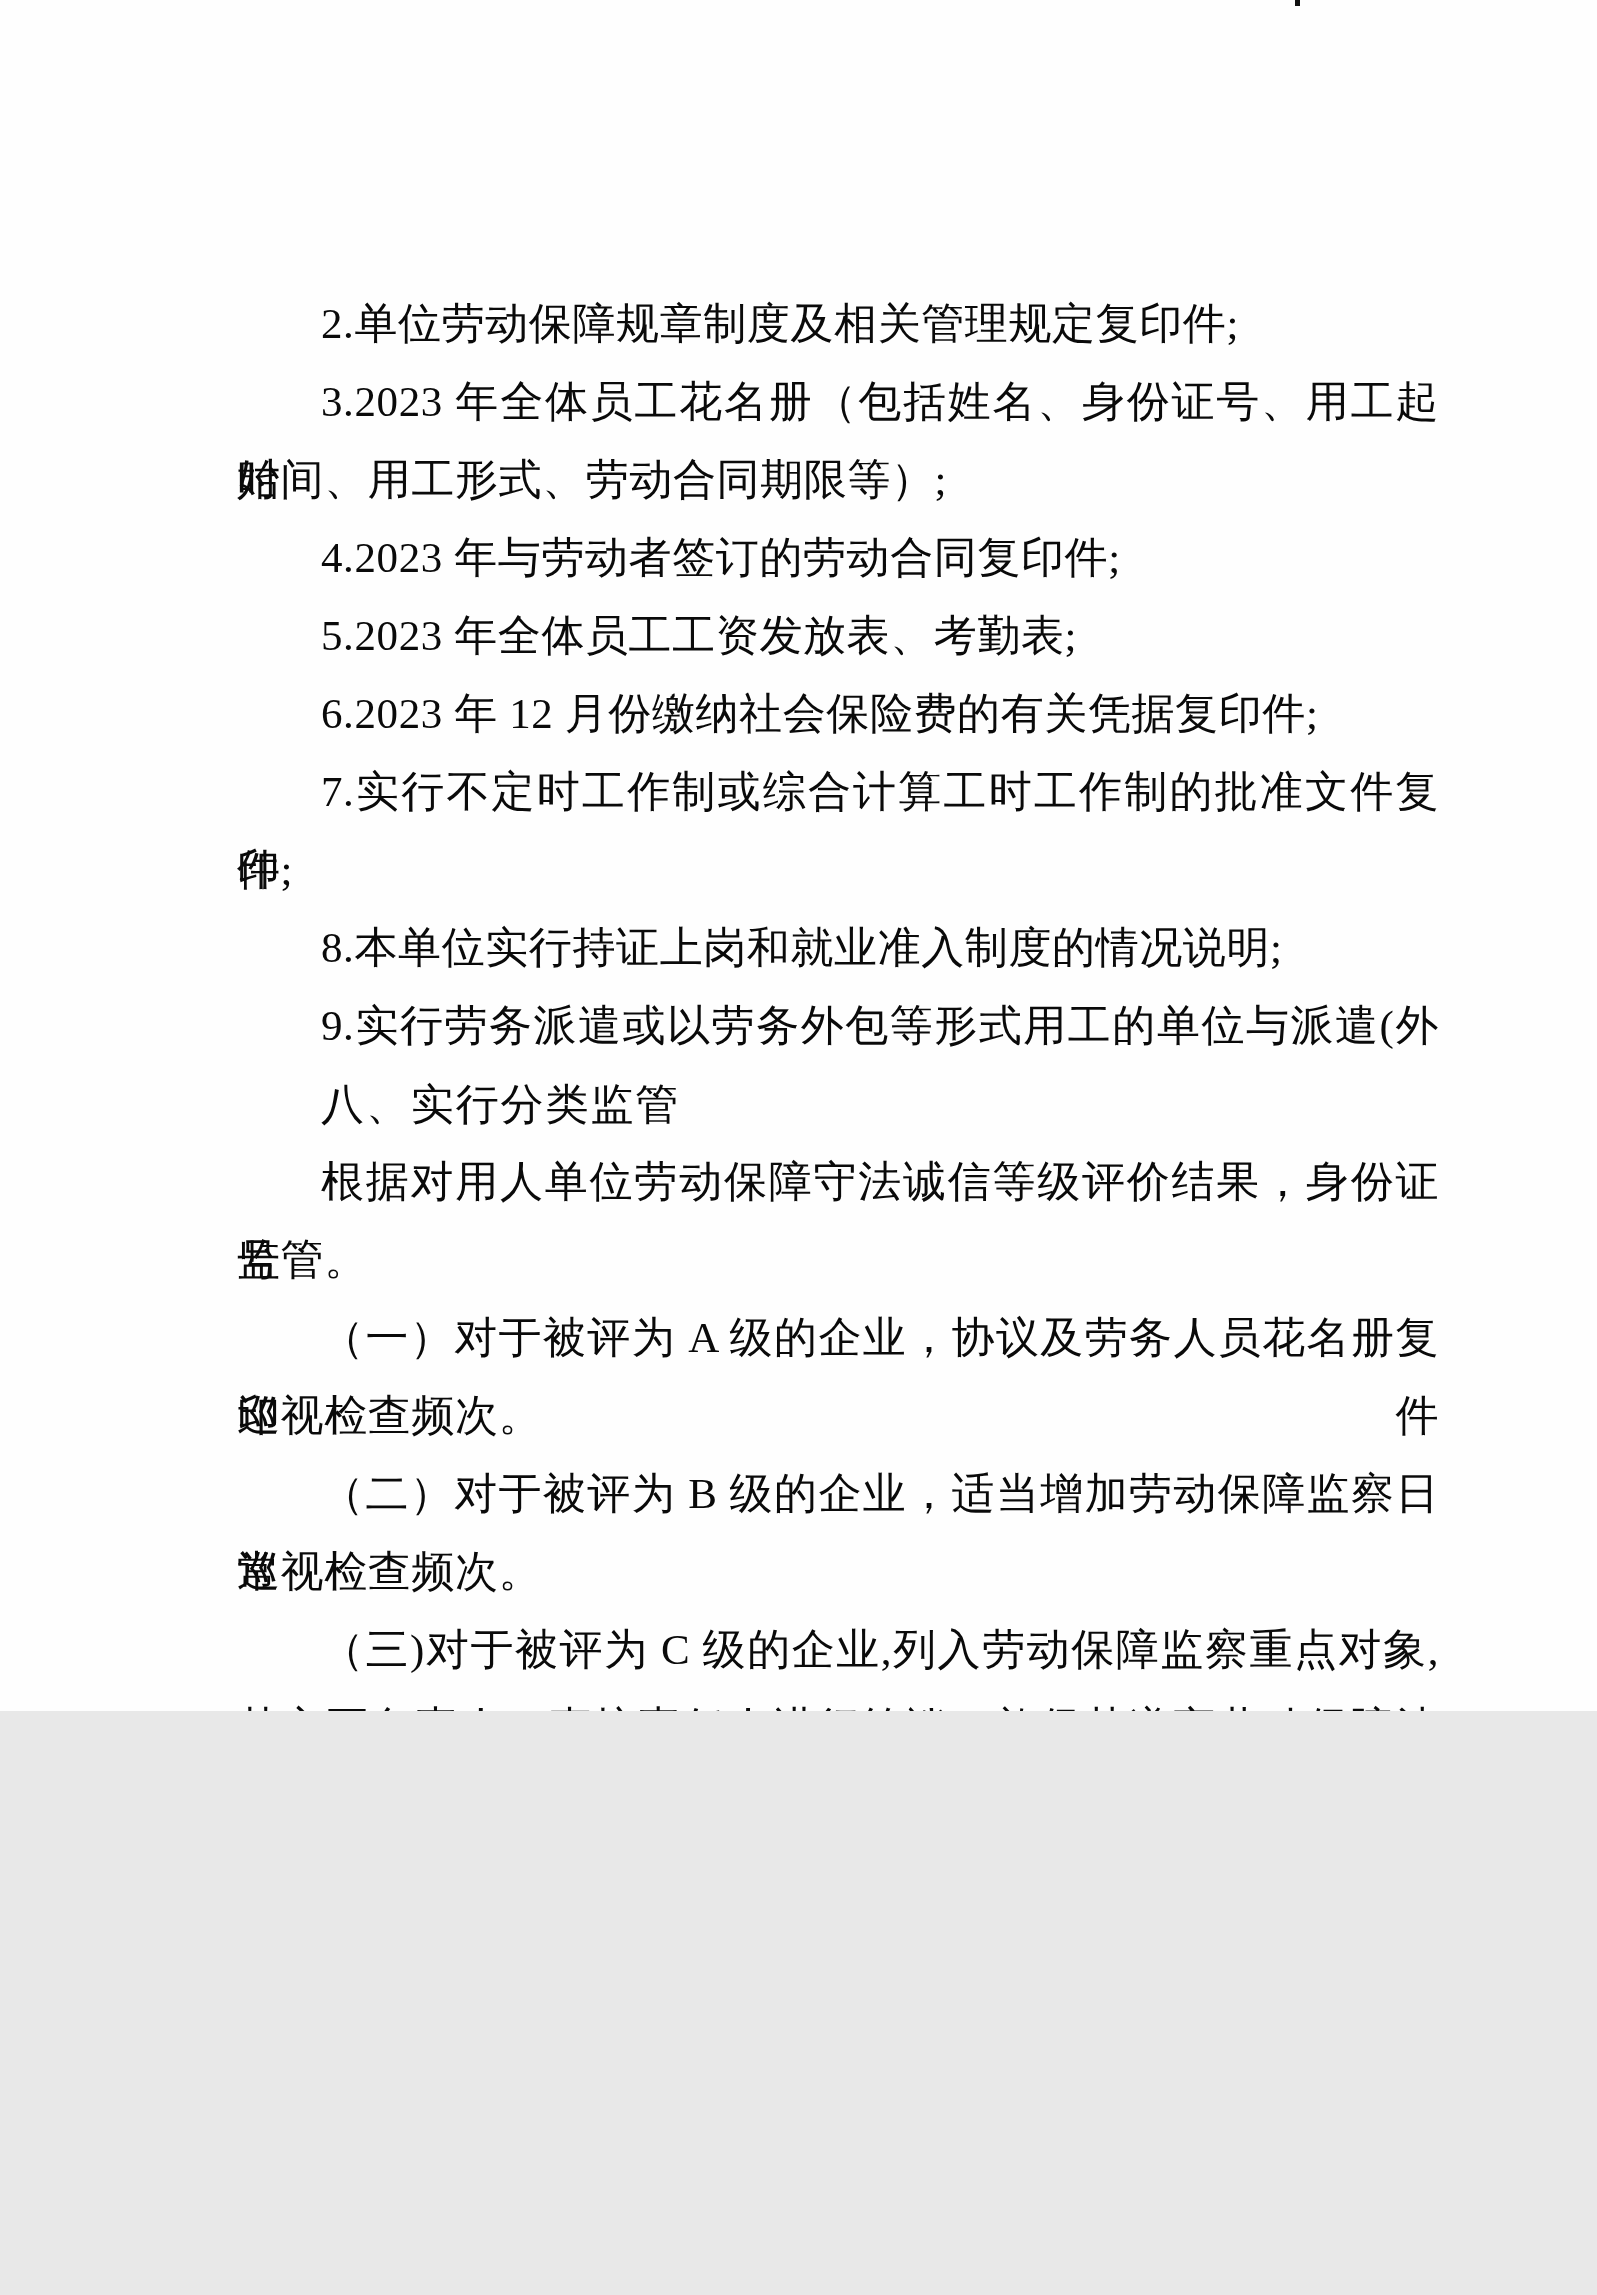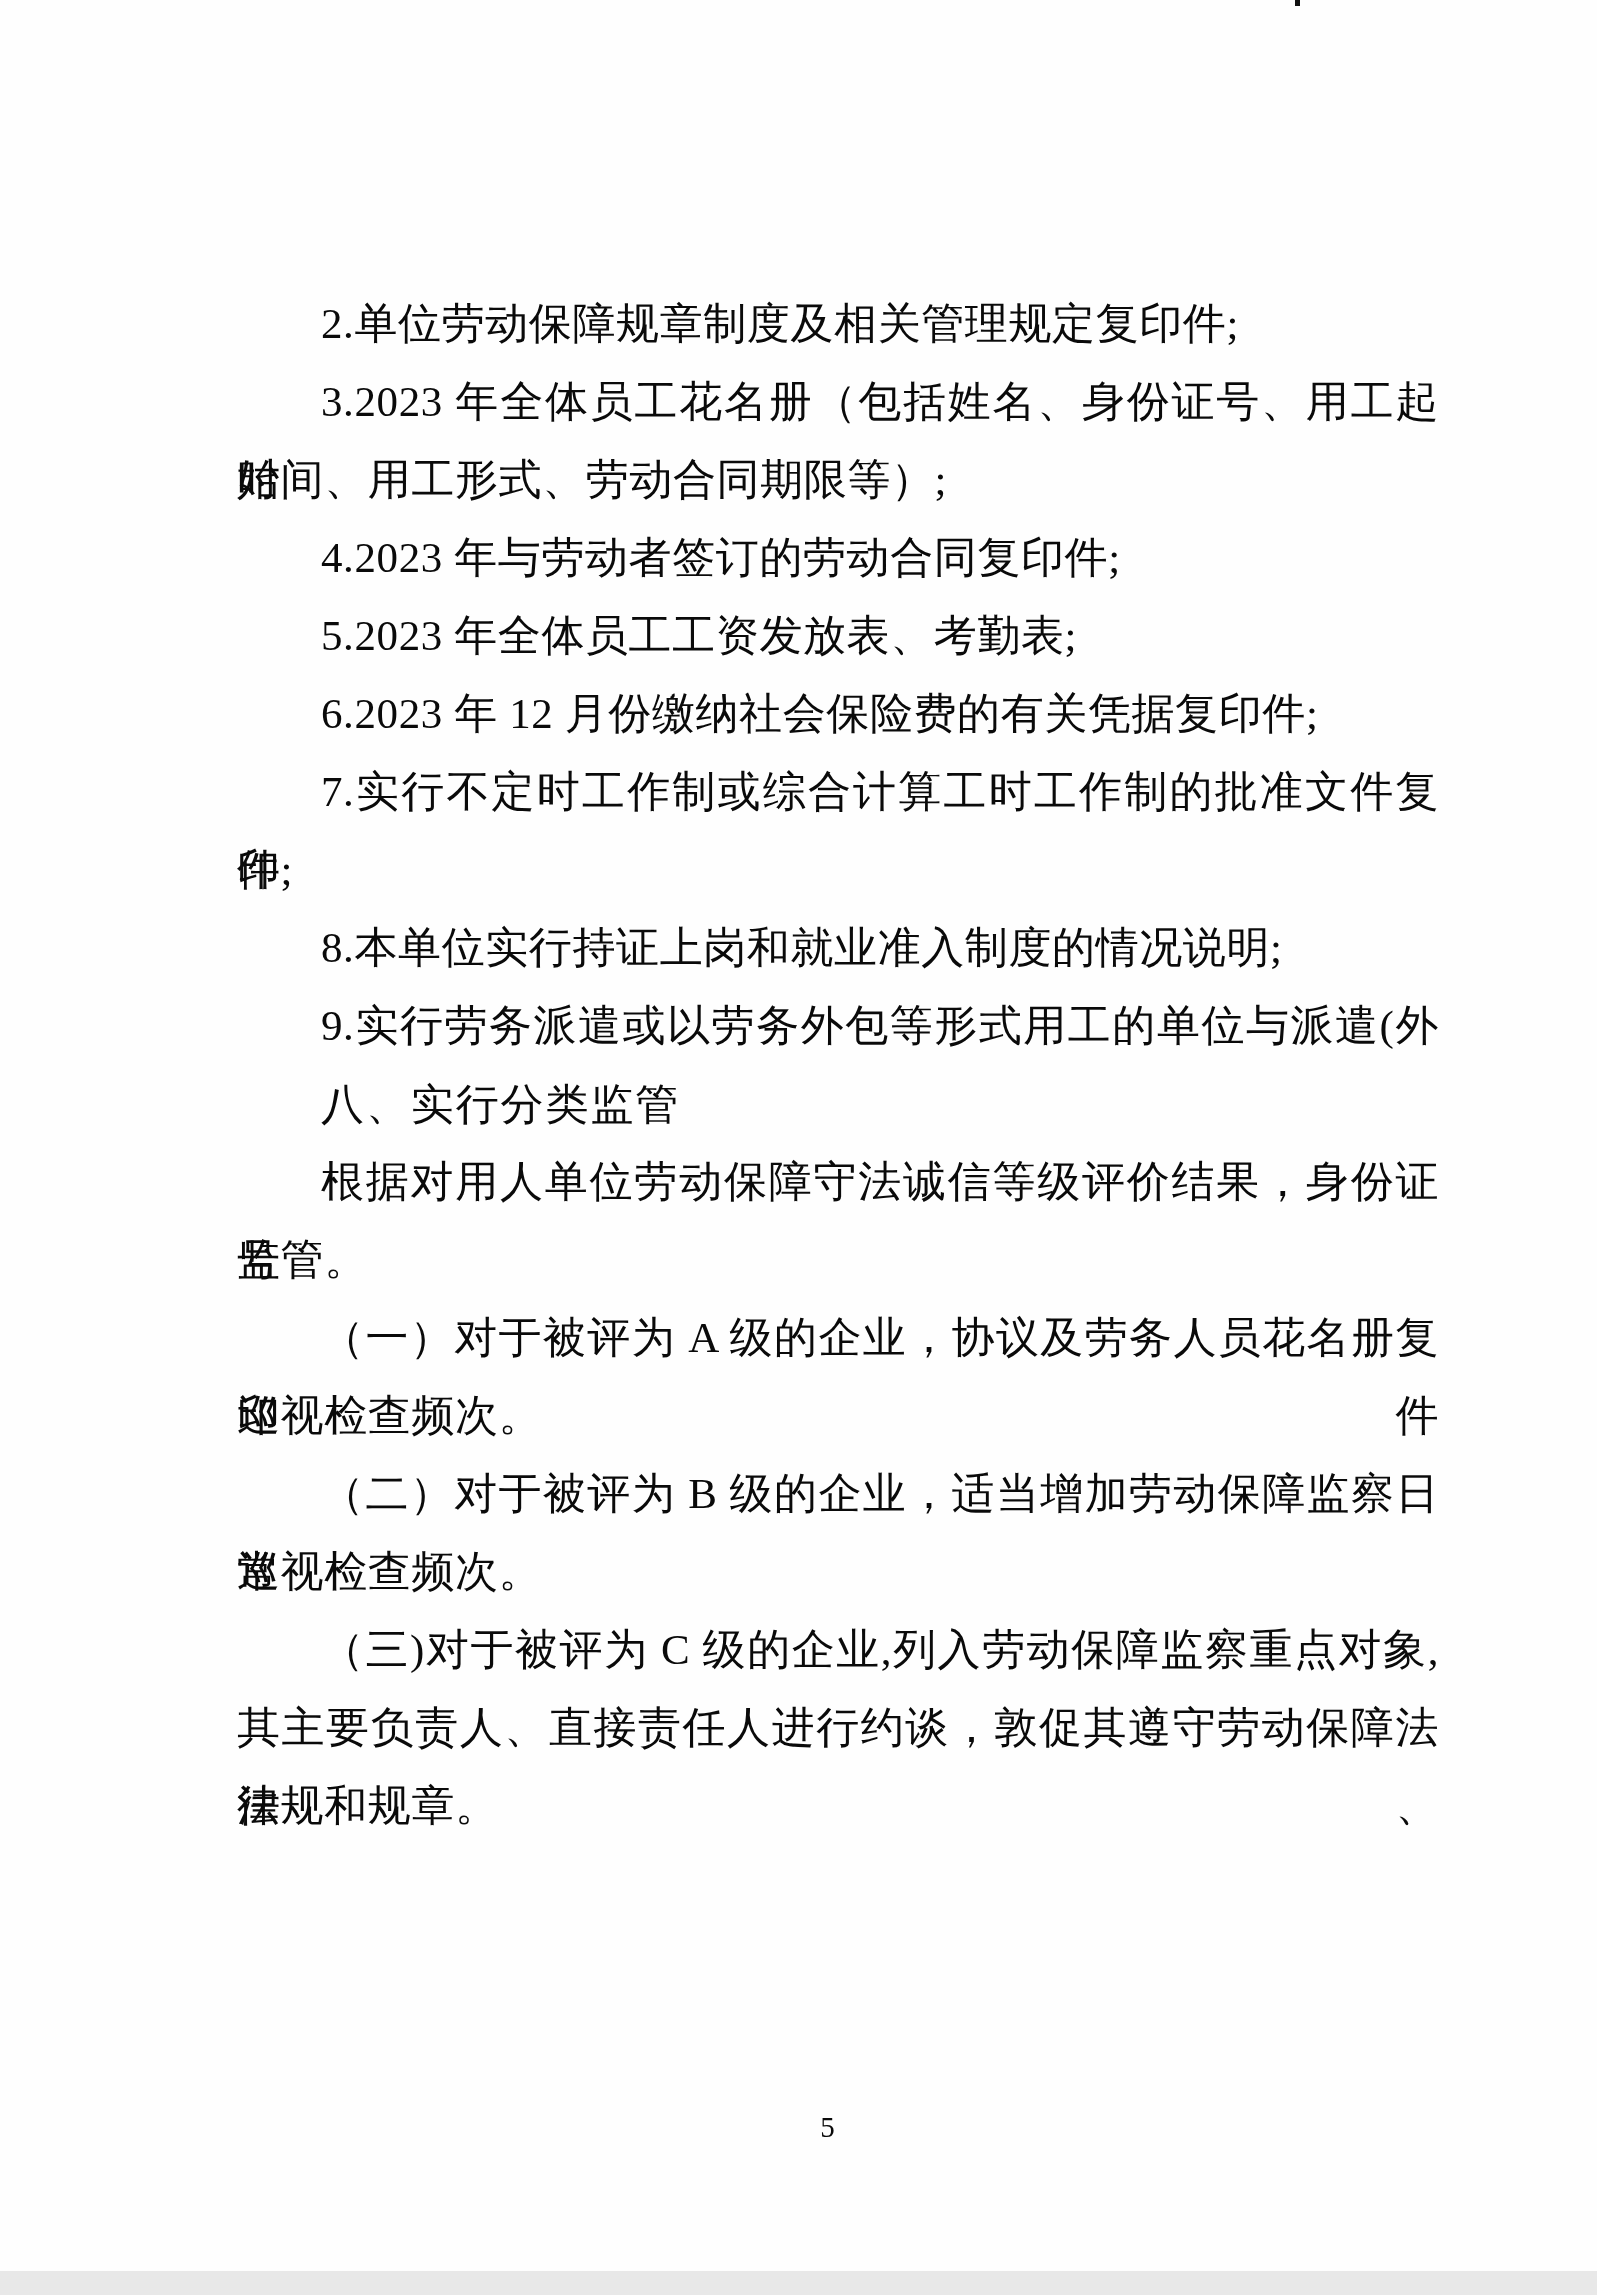--- a/index.html
+++ b/index.html
@@ -3,21 +3,21 @@
 <meta charset="utf-8">
 <style>
   html, body {
     margin: 0;
     padding: 0;
     background: #e8e8e8;
   }
   .page {
     position: relative;
     width: 1598px;
-    height: 2271px;
+    height: 1711px;
     background: #fefefe;
     overflow: hidden;
     font-family: "Liberation Serif", "DejaVu Serif", serif;
     color: #0a0a0a;
   }
   .body-text {
     position: absolute;
     left: 237px;
     top: 285px;
     width: 1202px;

